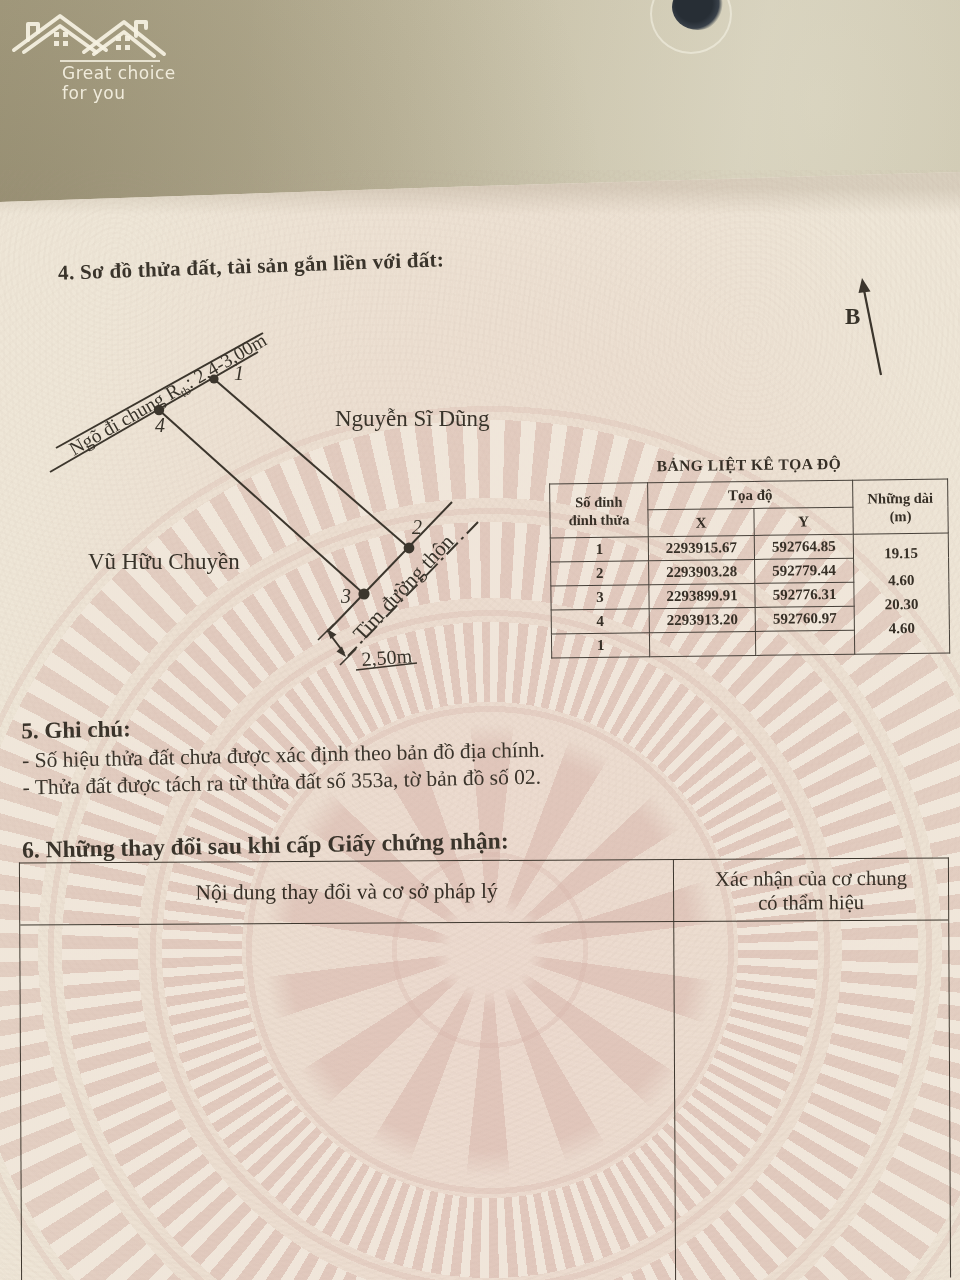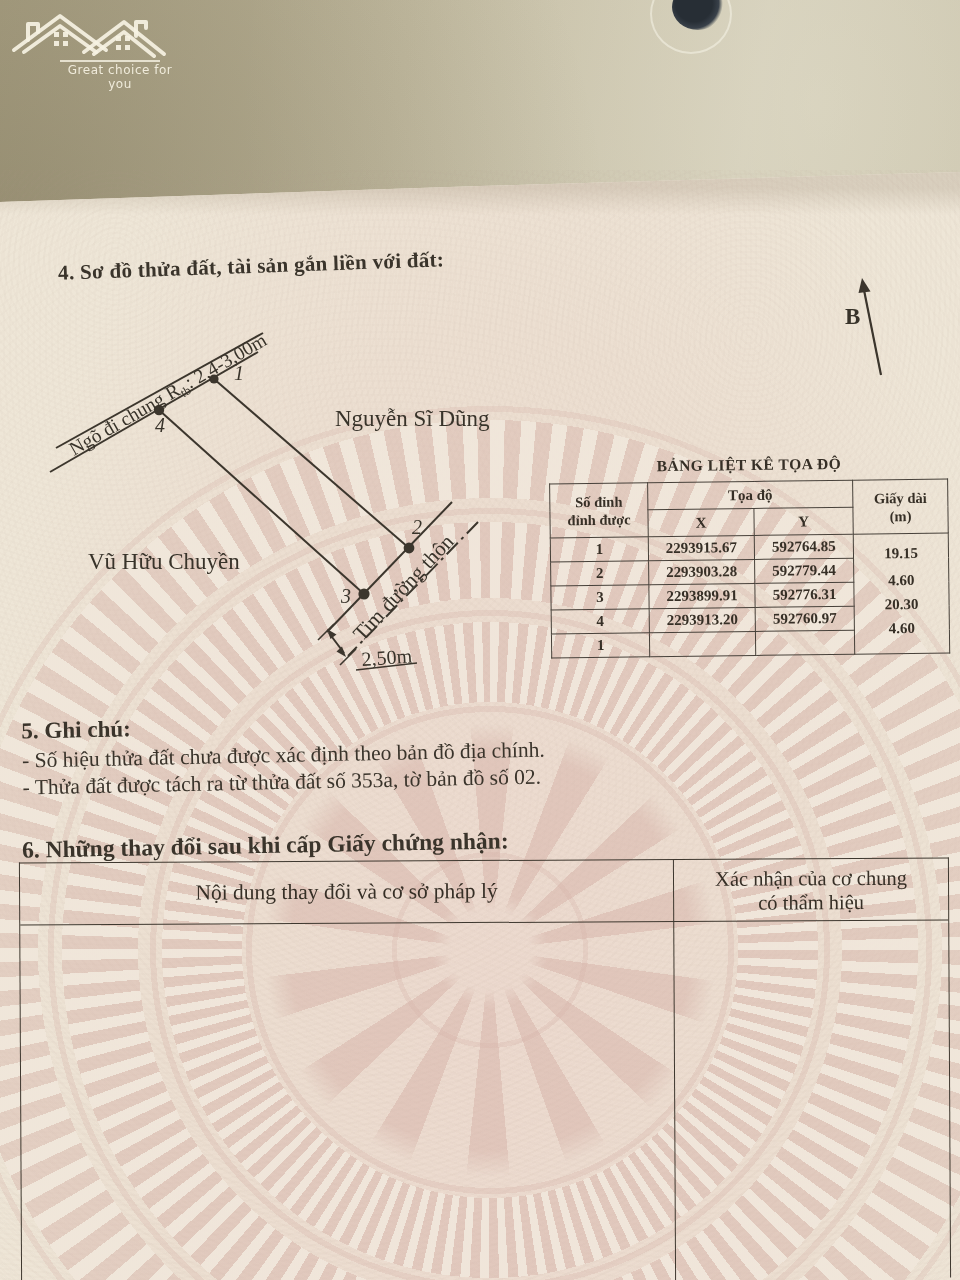--- a/index.html
+++ b/index.html
@@ -23,22 +23,22 @@
     left:650px; top:-26px; width:82px; height:80px; border-radius:50%;
     border:2px solid rgba(250,248,235,.5);
   }
   .logo { left:8px; top:6px; width:170px; color:rgba(246,242,227,.92); }
   .logo svg { display:block; }
   .brand { font-family:"DejaVu Sans","Liberation Sans",sans-serif; font-weight:bold;
            font-size:27px; letter-spacing:.5px; margin-top:-6px; margin-left:4px;
            text-shadow:0 0 2px rgba(255,255,250,.25); }
   .brand .dotcom { font-size:15px; font-weight:bold; }
   .tagline-rule { margin:2px 0 1px 52px; width:100px; height:2px; background:rgba(246,242,227,.8); }
-  .tagline { font-family:"DejaVu Sans","Liberation Sans",sans-serif; font-size:12px;
-             margin-left:54px; letter-spacing:.5px;text-align:center; }
+  .tagline { font-family:"DejaVu Sans","Liberation Sans",sans-serif; font-size:17px;
+             margin-left:54px; letter-spacing:.5px; }
 
   
   .paper {
     left:0; top:0; width:960px; height:1280px;
     clip-path:polygon(0 202px, 50% 186px, 100% 172px, 100% 1280px, 0 1280px);
     background:
       linear-gradient(180deg, rgba(140,124,100,.22) 188px, rgba(140,124,100,0) 215px),
       radial-gradient(ellipse at 52% 78%, #ecd9ce 0%, #ecdfd1 48%, #eee6d7 75%),
       #ece4d5;
   }
@@ -190,23 +190,23 @@
   <div class="coord-title">BẢNG LIỆT KÊ TỌA ĐỘ</div>
   <table class="coord">
     <colgroup>
         <col style="width:98px">
         <col style="width:106px">
         <col style="width:99px">
         <col style="width:95px">
       </colgroup>
     <tbody>
         <tr>
-      <td rowspan="2" class="hd2"><span>Số đỉnh</span><br><span>đỉnh được</span></td>
+      <td rowspan="2" class="hd2"><span>Số đỉnh</span><br><span>đỉnh thửa</span></td>
       <td colspan="2" style="height:27px">Tọa độ</td>
-      <td rowspan="2" class="hd2"><span>Giấy dài</span><br><span>(m)</span></td>
+      <td rowspan="2" class="hd2"><span>Những dài</span><br><span>(m)</span></td>
     </tr>
     <tr>
       <td style="height:27px">X</td>
       <td style="height:27px">Y</td>
     </tr>
     <tr>
       <td class="nb">1</td>
       <td class="nb">2293915.67</td>
       <td class="nb">592764.85</td>
       <td rowspan="5" class="lencell">

